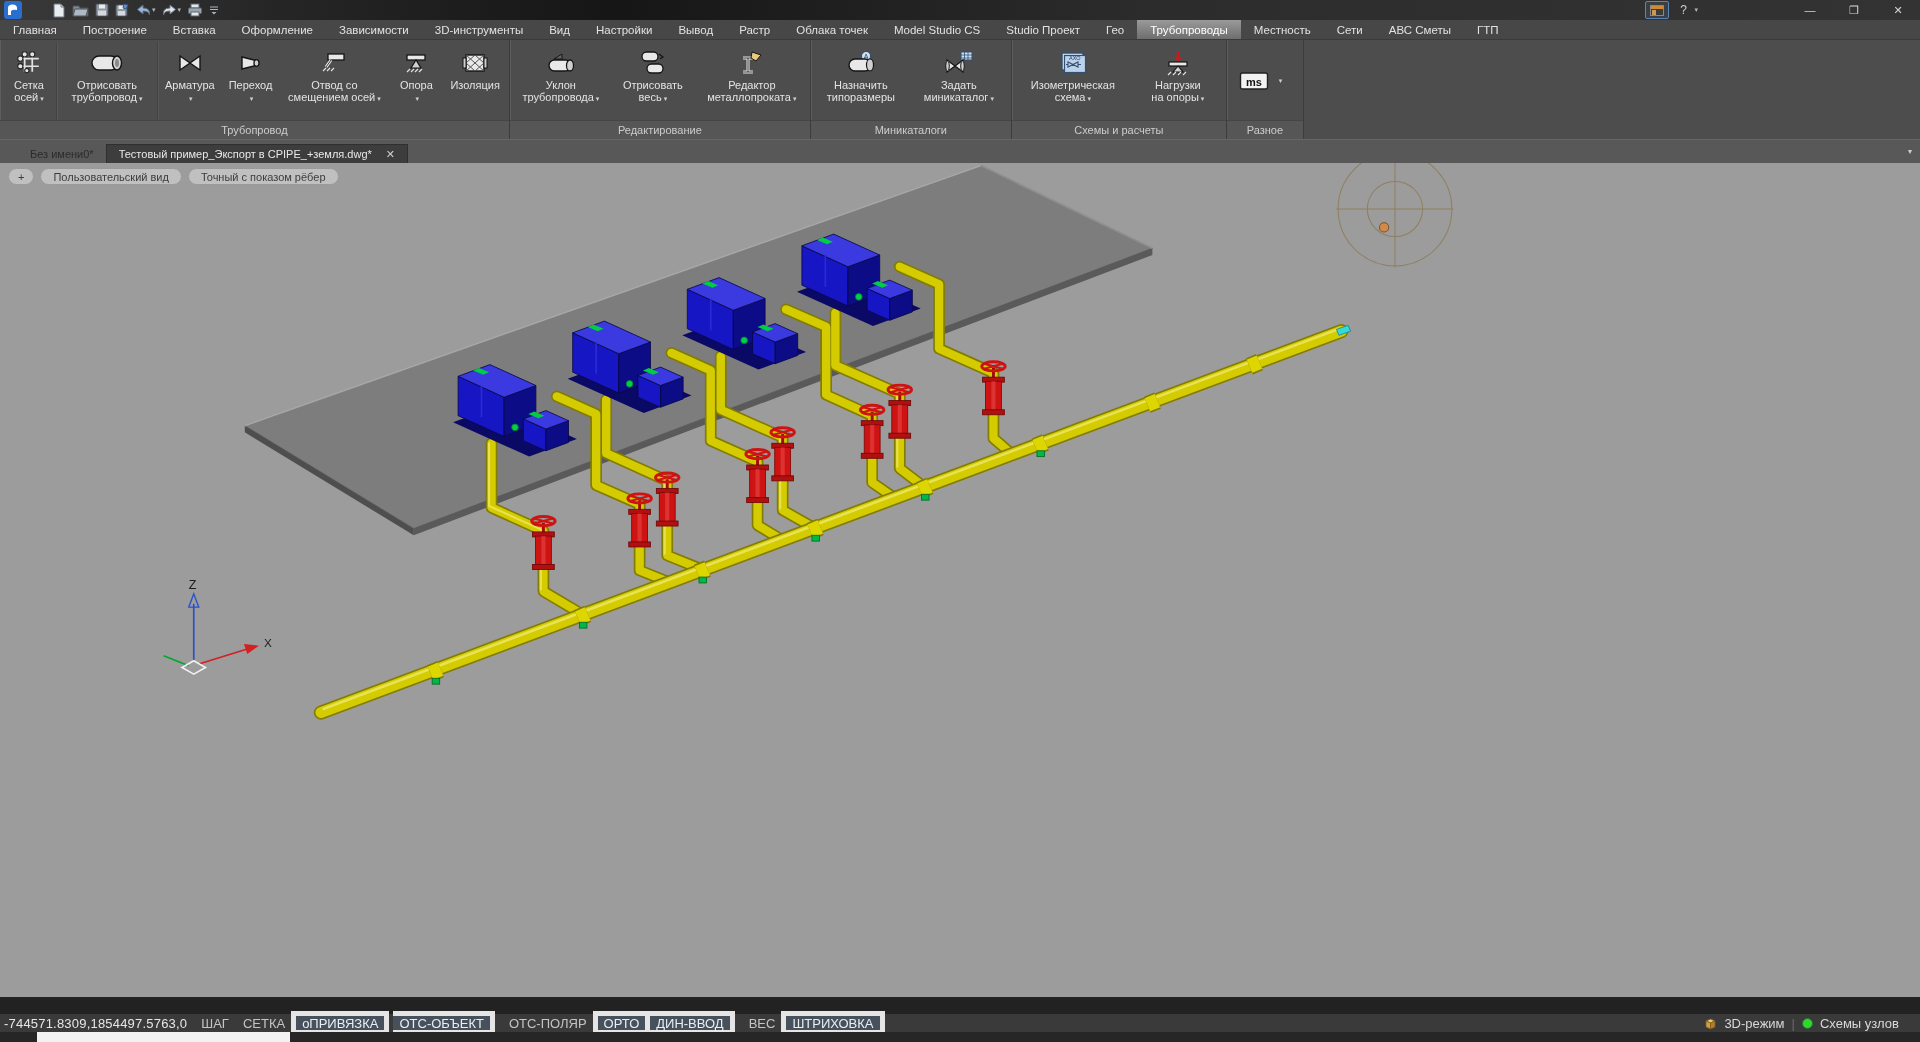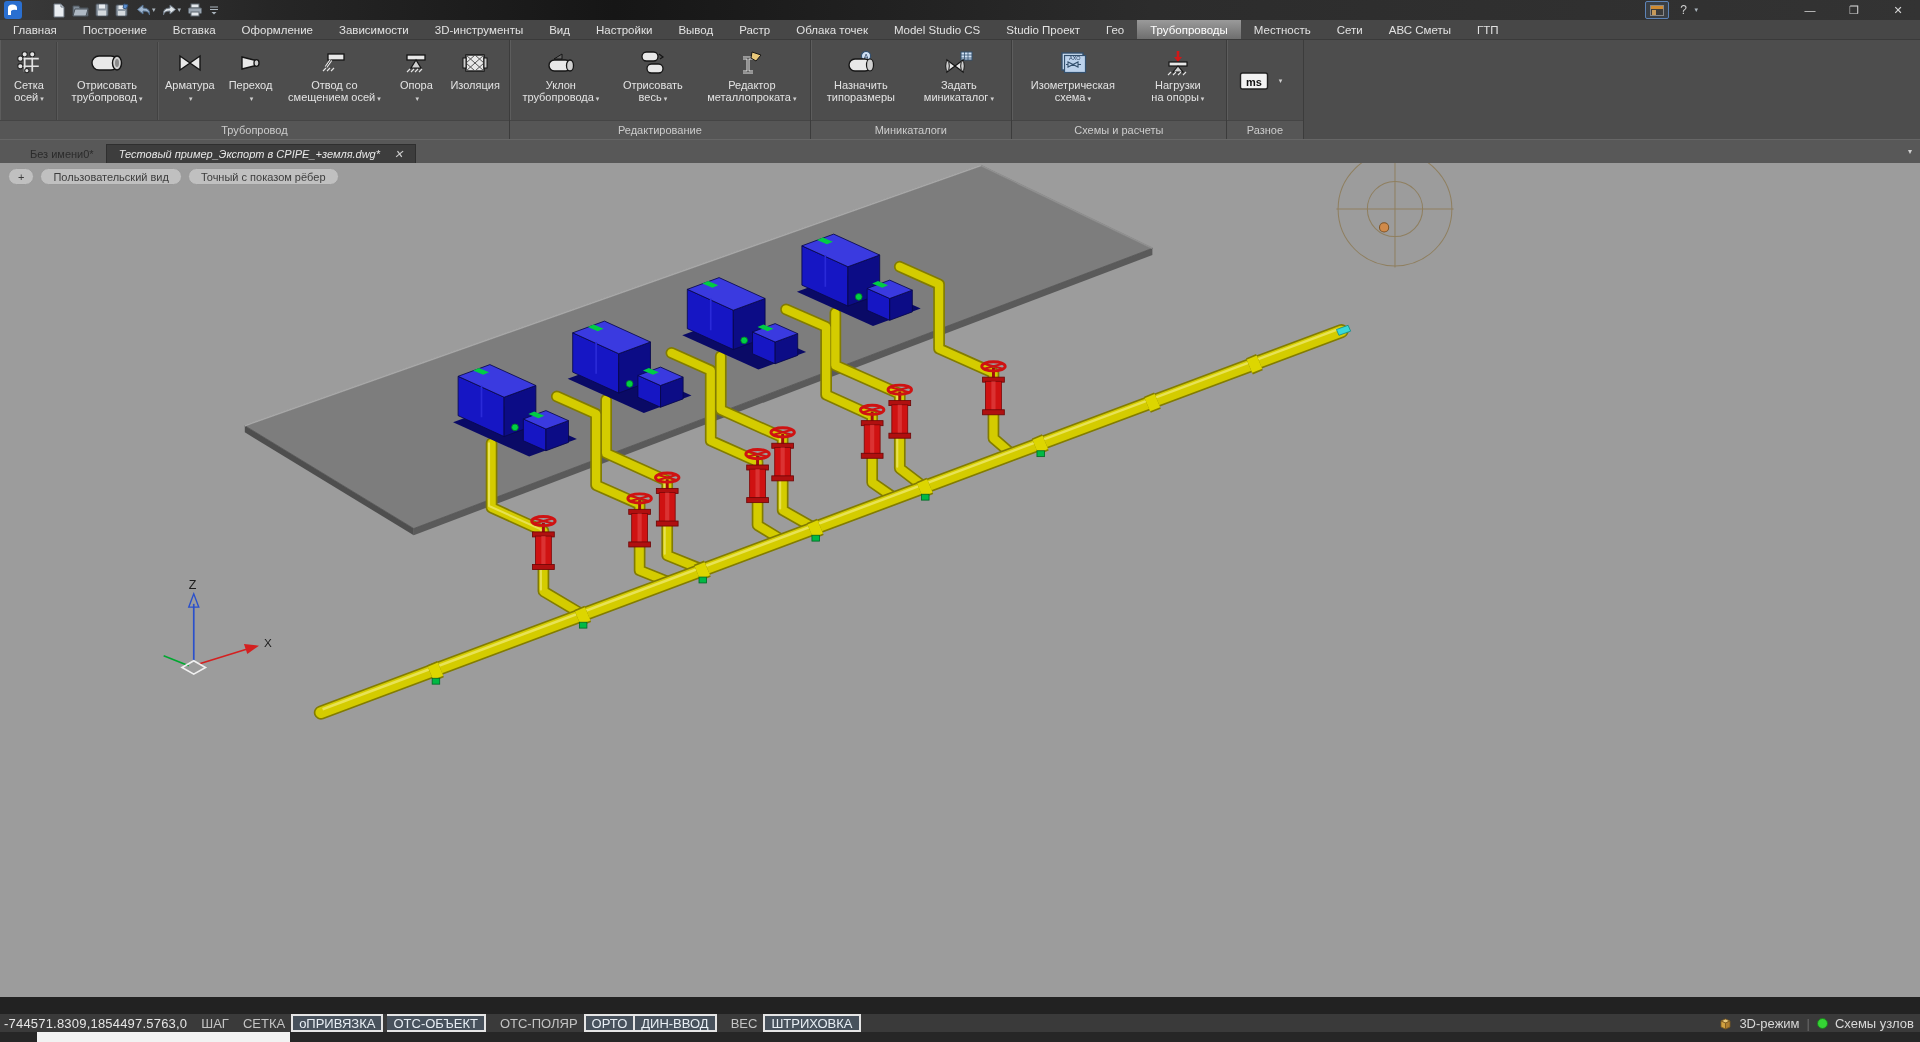--- a/index.html
+++ b/index.html
@@ -37,21 +37,21 @@
   .dd{font-size:7px;color:#cfcfcf;margin-left:2px;}
   .rcap{height:18px;background:#565656;border-top:1px solid #454545;color:#cccccc;
     font-size:11px;display:flex;align-items:center;justify-content:center;white-space:nowrap;}
   .ribbon-fill{flex:1;background:#4d4d4d;}
   .msbtn{display:flex;align-items:center;gap:8px;padding:0 10px;}
   
   .tabstrip{position:absolute;top:139px;left:0;width:100%;height:24px;background:#585858;
     display:flex;align-items:flex-end;border-top:1px solid #666;box-sizing:border-box;}
   .dtab{height:18px;display:flex;align-items:center;font-size:11px;padding:0 12px;white-space:nowrap;}
   .dtab.inactive{color:#2b2b2b;margin-left:18px;}
-  .dtab.active{background:#3d3d3d;color:#e8e8e8;border:1px solid #2f2f2f;border-bottom:none;font-style:italic;}
+  .dtab.active{background:#3d3d3d;color:#e8e8e8;border:1px solid #2f2f2f;border-bottom:none;}
   .dtab .closex{margin-left:14px;color:#cfcfcf;font-size:11px;}
   .strip-dd{margin-left:auto;margin-right:8px;color:#d0d0d0;font-size:8px;align-self:center;}
   
   .canvas{position:absolute;top:163px;left:0;width:1920px;height:834px;background:#9c9c9c;}
   .pillrow{position:absolute;top:5px;left:8px;display:flex;gap:6px;z-index:5;}
   .pill{background:#c0c0c0;border:1px solid #9a9a9a;border-radius:9px;color:#3c3c3c;
     font-size:11px;height:15px;display:flex;align-items:center;padding:0 12px;white-space:nowrap;}
   .pill.sm{padding:0 9px;}
   
   .modelrow{position:absolute;top:997px;left:0;width:100%;height:17px;background:#454545;
@@ -59,23 +59,23 @@
   .mticon{width:30px;display:flex;justify-content:center;}
   .mttab{font-size:11px;padding:1px 12px;margin-right:1px;border:1px solid #5a5a5a;height:13px;
     display:flex;align-items:center;}
   .mttab.active{background:#626262;color:#fdfdfd;border-color:#8a8a8a;}
   .mttab.idle{color:#9e9e9e;background:#484848;}
   
   .statusbar{position:absolute;top:1014px;left:0;width:100%;height:18px;background:#3a3a3a;
     display:flex;align-items:center;font-size:13px;color:#c9c9c9;justify-content:center;}
   .coords{margin-left:4px;color:#e6e6e6;letter-spacing:.2px;}
   .stgl{margin-left:14px;white-space:nowrap;color:#c4c4c4;}
-  .stgl.on{border:2px solid #e5e5e5;background:#47515c;color:#e8eef4;padding:0 6px;margin-left:6px;
+  .stgl.on{border:5px solid #e5e5e5;background:#47515c;color:#e8eef4;padding:0 6px;margin-left:6px;
     height:14px;display:inline-flex;align-items:center;}
-  .sright{margin-left:auto;display:flex;align-items:center;gap:7px;margin-right:6px;color:#d8d8d8;}
+  .sright{margin-left:auto;display:flex;align-items:center;gap:7px;margin-right:21px;color:#d8d8d8;}
   .sep{color:#6a6a6a;}
   .gdot{width:9px;height:9px;border-radius:50%;background:#35d435;border:1px solid #1d7a1d;display:inline-block;}
   .bottomstrip{position:absolute;top:1032px;left:0;width:100%;height:10px;background:#262626;}
   .cmdwhite{position:absolute;left:37px;top:0;width:253px;height:10px;background:#f2f2f2;}
   svg{display:block;}
   .ictext{font-family:"Liberation Sans",sans-serif;}
 </style>
 </head>
 <body>
 

